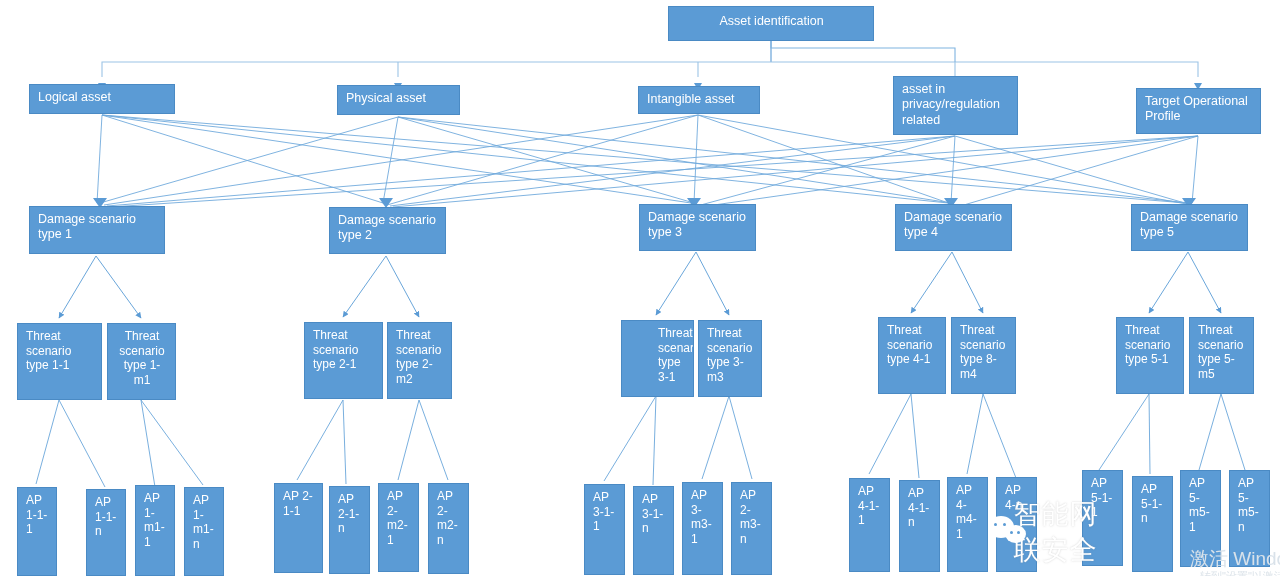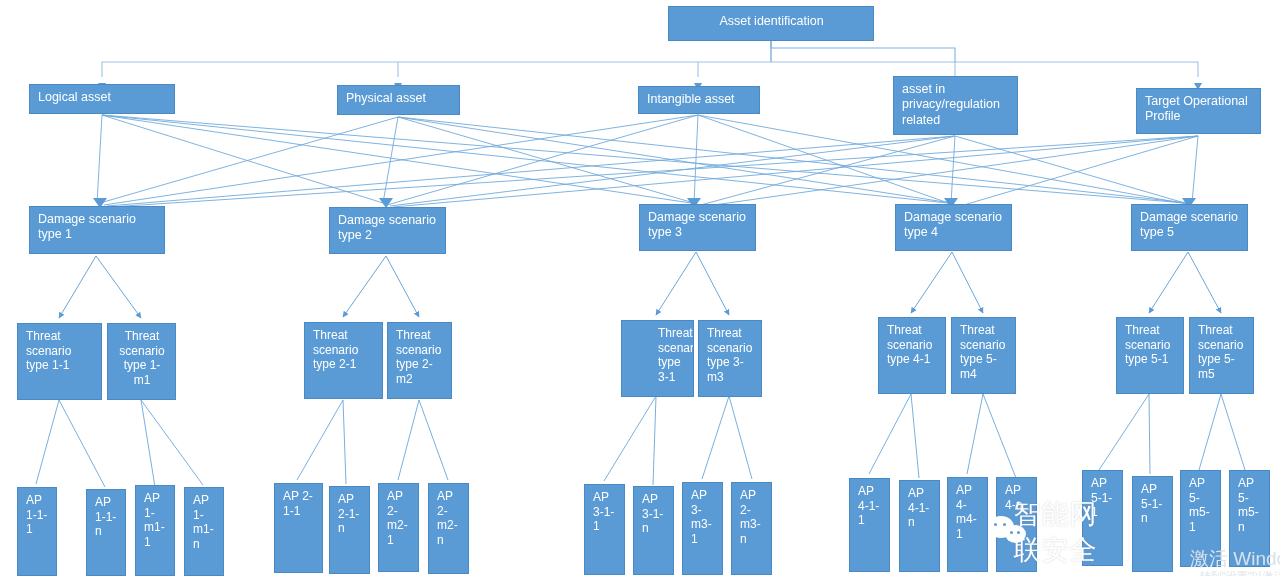--- a/index.html
+++ b/index.html
@@ -271,21 +271,21 @@
   <div class="node n-l3" style="left:613px; top:320px; width:73px; height:77px;padding-left:36px;">
     <span>Threat scenario type 3-1</span>
   </div>
   <div class="node n-l3" style="left:690px; top:320px; width:64px; height:77px;">
     <span>Threat scenario type 3-m3</span>
   </div>
   <div class="node n-l3" style="left:870px; top:317px; width:68px; height:77px;">
     <span>Threat scenario type 4-1</span>
   </div>
   <div class="node n-l3" style="left:943px; top:317px; width:65px; height:77px;">
-    <span>Threat scenario type 5-m4</span>
+    <span>Threat scenario type 8-m4</span>
   </div>
   <div class="node n-l3" style="left:1108px; top:317px; width:68px; height:77px;">
     <span>Threat scenario type 5-1</span>
   </div>
   <div class="node n-l3" style="left:1181px; top:317px; width:65px; height:77px;">
     <span>Threat scenario type 5-m5</span>
   </div>
 
   <div class="node n-l4" style="left:9px; top:487px; width:40px; height:89px;">
     <span>AP 1-1-1</span>

